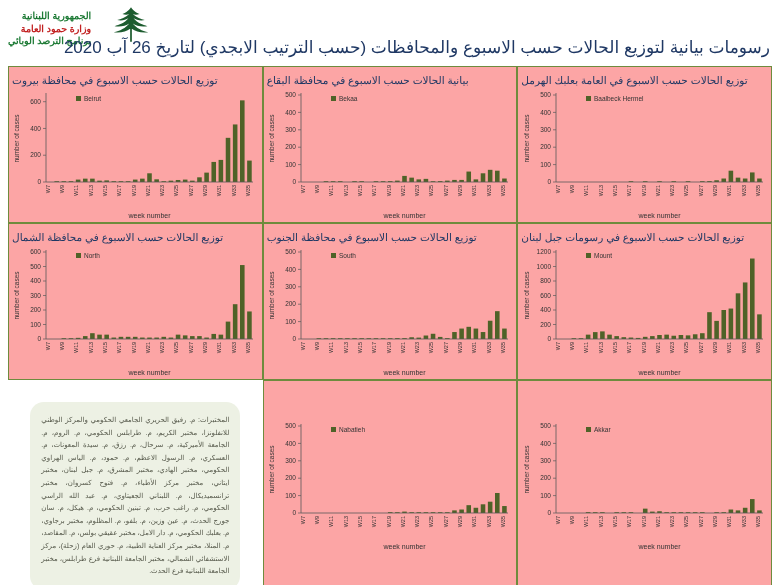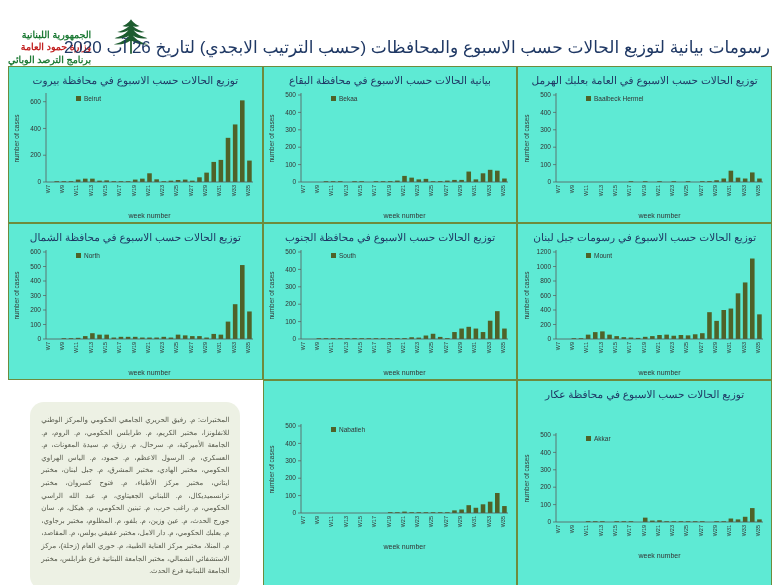--- a/index.html
+++ b/index.html
@@ -1,31 +1,31 @@
 <!DOCTYPE html>
 <html lang="ar"><head>
 <meta charset="utf-8">
 <style>
   html,body{margin:0;padding:0;background:#fff;}
   .page{position:relative;width:780px;height:585px;background:#ffffff;
         font-family:"Liberation Sans",sans-serif;overflow:hidden;}
 
   
-  .logo{position:absolute;left:8px;top:16px;display:flex;align-items:flex-end;gap:21px;}
+  .logo{position:absolute;left:8px;top:4px;display:flex;align-items:center;gap:21px;}
   .logo-text{text-align:right;line-height:1.3;direction:rtl;}
   .logo-text .l1,.logo-text .l3{color:#1e7b36;font-size:9.5px;font-weight:bold;}
   .logo-text .l2{color:#c22121;font-size:9.5px;font-weight:bold;}
   .doc-title{position:absolute;right:10px;top:37px;direction:rtl;color:#1f3864;
              font-size:17px;white-space:nowrap;}
 
   
   .grid{position:absolute;left:8px;top:66px;width:764px;height:512px;
         display:grid;grid-template-columns:repeat(3,1fr);grid-template-rows:repeat(3,1fr);}
-  .panel{border:1.5px solid #6e8b3d;background:#5eead4;display:flex;flex-direction:column;
-         align-items:center;box-sizing:border-box;}
+  .panel{border:1.5px solid #6e8b3d;background:#fca5a5;display:flex;flex-direction:column;
+         align-items:flex-start;box-sizing:border-box;}
   .chart-title{direction:rtl;color:#1f3864;font-size:10.5px;padding:7px 3px 0 3px;
                text-align:center;white-space:nowrap;}
   .chart-wrap{flex:1;display:flex;align-items:center;justify-content:center;width:100%;}
 
   
   .notes-cell{display:flex;align-items:flex-start;justify-content:center;box-sizing:border-box;}
   .notes-box{margin-top:22px;width:188px;background:#edf1e4;border-radius:14px;
              padding:12px 11px;font-size:7px;color:#55584a;direction:rtl;
              text-align:justify;line-height:1.8;}
 </style>
@@ -492,21 +492,20 @@
             <line x1="35" y1="7" x2="35" y2="96" stroke="#595959" stroke-width="0.8"></line>
             <line x1="35" y1="96" x2="242" y2="96" stroke="#595959" stroke-width="0.8"></line>
             <rect x="65" y="10" width="5" height="5" fill="#4f6228"></rect>
             <text x="73" y="15" font-size="6.5" fill="#333">Nabatieh</text>
             <text x="8" y="52.5" font-size="6.5" fill="#333" text-anchor="middle" transform="rotate(-90 8 52.5)">number of cases</text>
             <text x="138.5" y="132" font-size="7" fill="#333" text-anchor="middle">week number</text>
           </svg>
         </div>
     </div>
     <div class="panel">
-      <div class="chart-title">توزيع الحالات حسب  الاسبوع في محافظة عكار</div>
       <div class="chart-wrap">
           <svg width="248" height="136">
             <line x1="32" y1="96" x2="35" y2="96" stroke="#595959" stroke-width="0.7"></line>
             <text x="30" y="98.2" text-anchor="end" font-size="6.5" fill="#333">0</text>
             <line x1="32" y1="78.60000000000001" x2="35" y2="78.60000000000001" stroke="#595959" stroke-width="0.7"></line>
             <text x="30" y="80.80000000000001" text-anchor="end" font-size="6.5" fill="#333">100</text>
             <line x1="32" y1="61.199999999999996" x2="35" y2="61.199999999999996" stroke="#595959" stroke-width="0.7"></line>
             <text x="30" y="63.4" text-anchor="end" font-size="6.5" fill="#333">200</text>
             <line x1="32" y1="43.800000000000004" x2="35" y2="43.800000000000004" stroke="#595959" stroke-width="0.7"></line>
             <text x="30" y="46.00000000000001" text-anchor="end" font-size="6.5" fill="#333">300</text>

